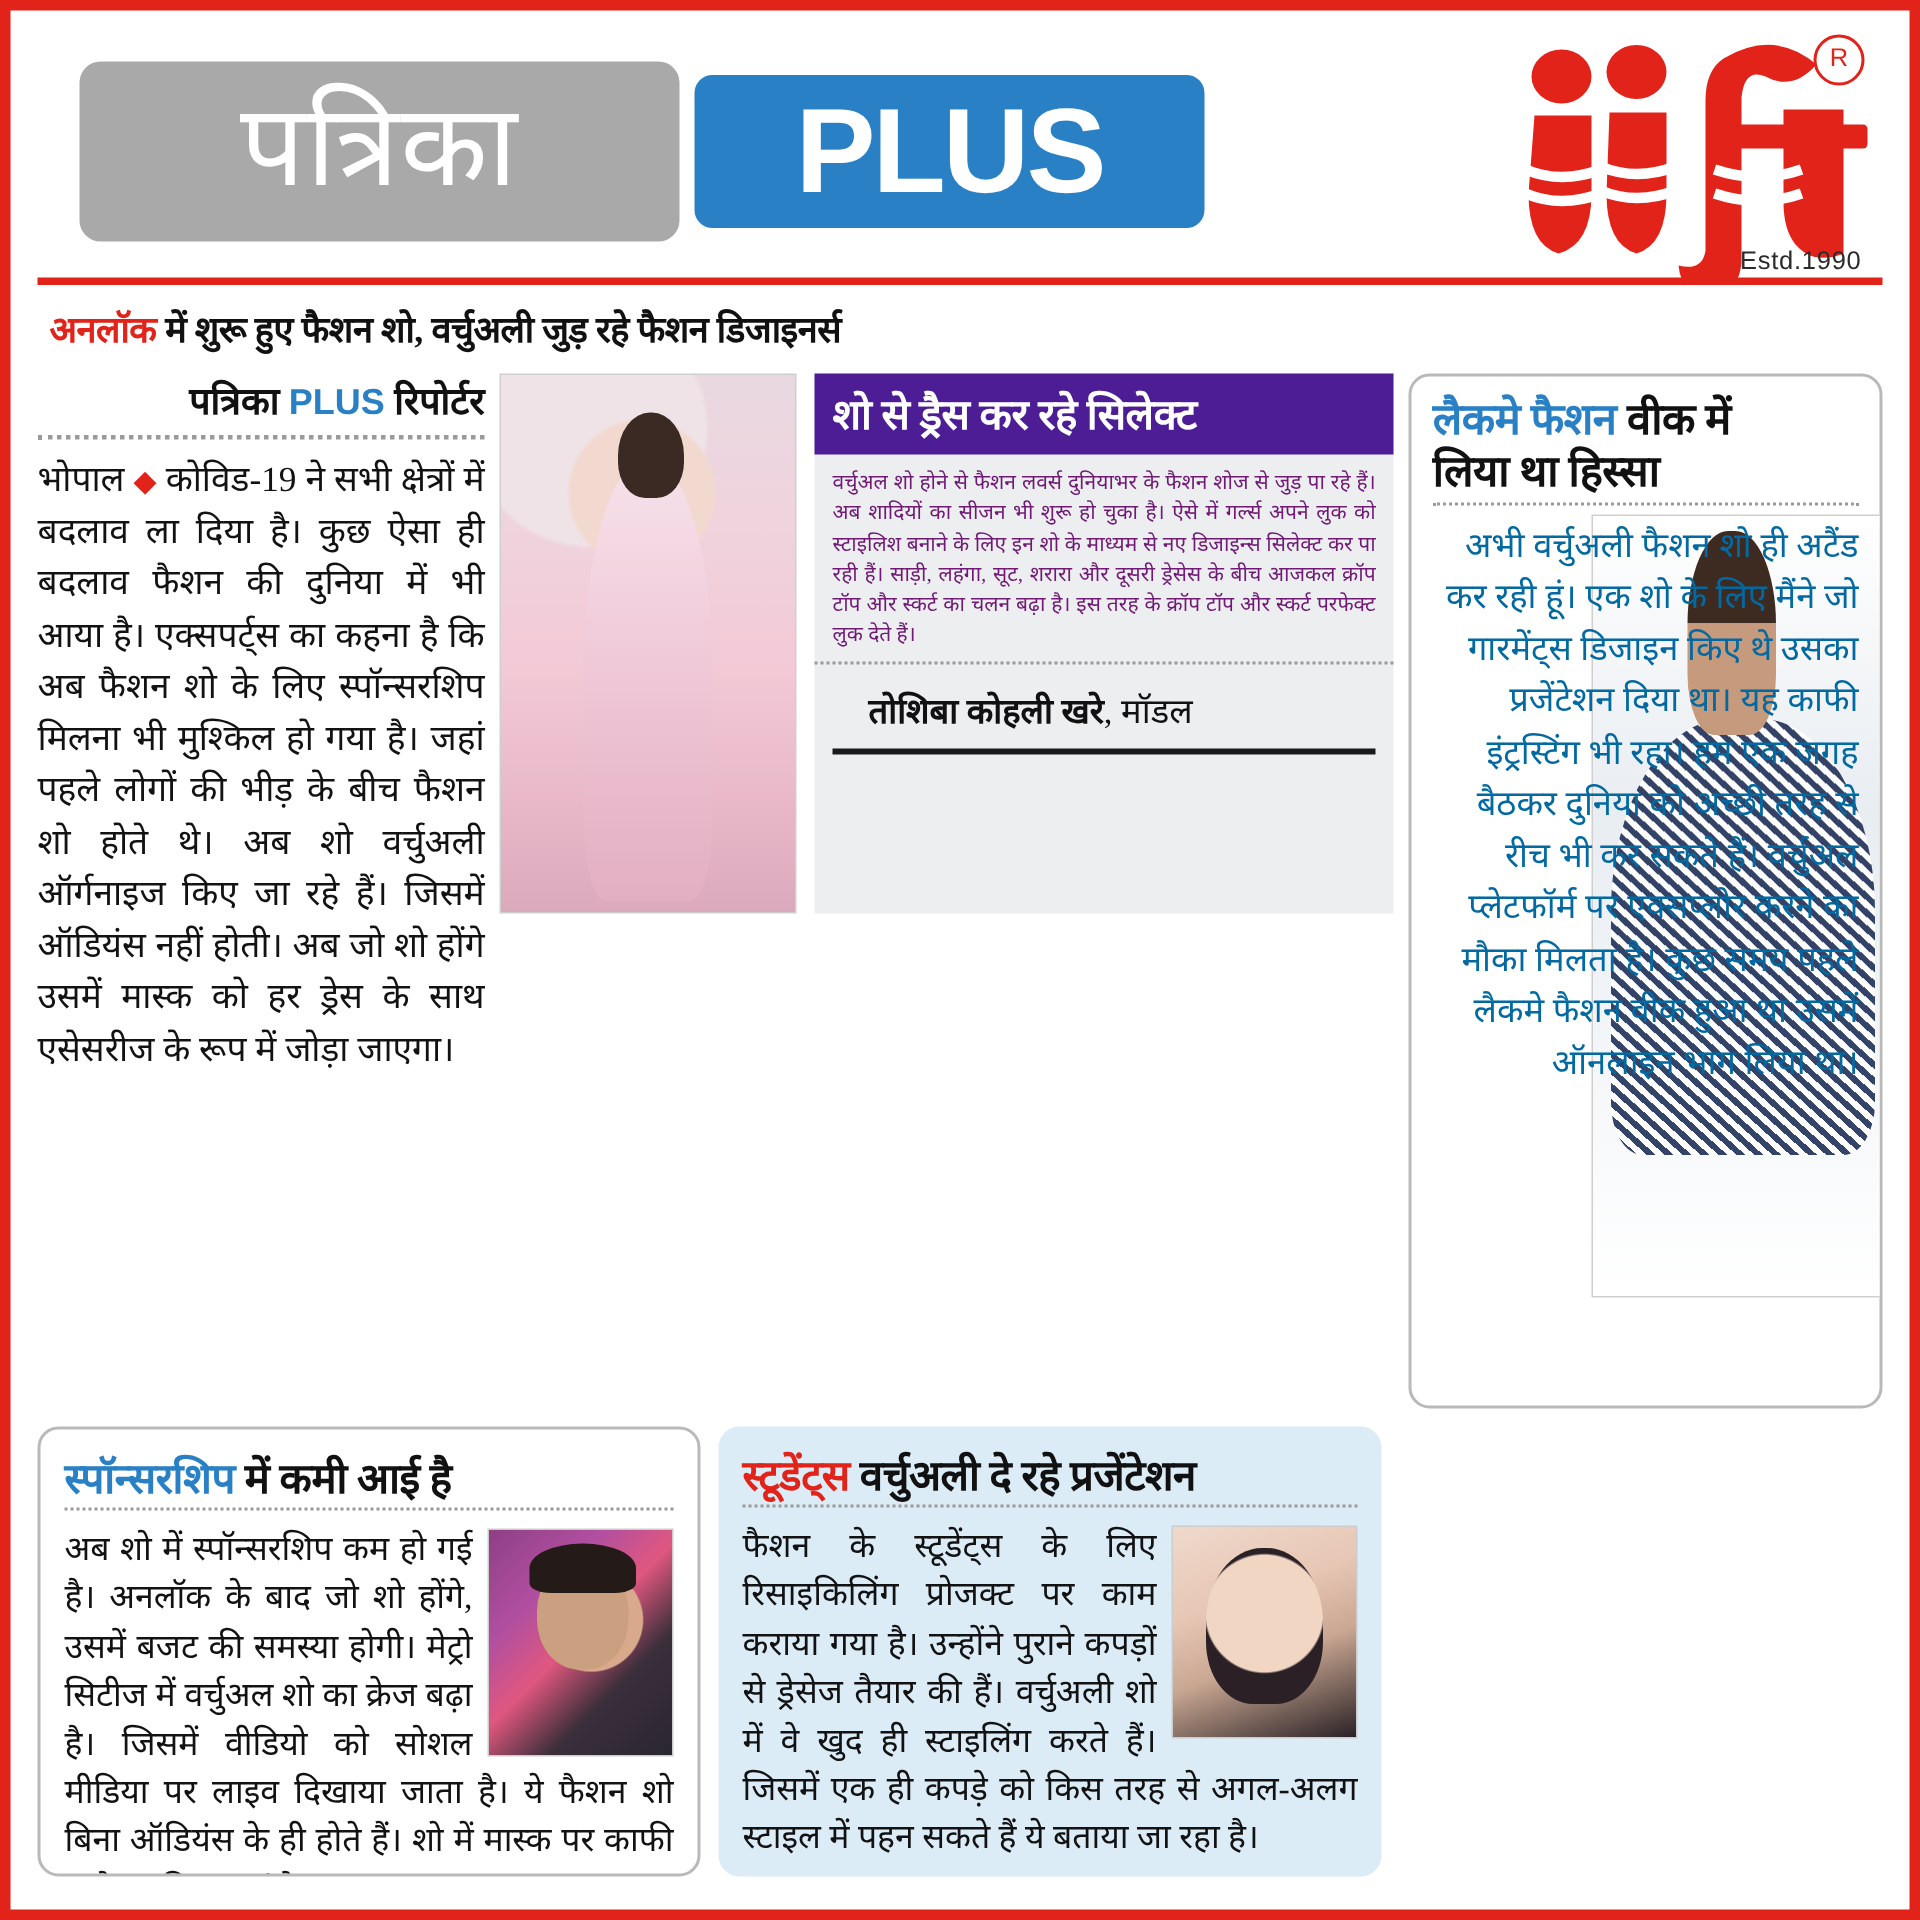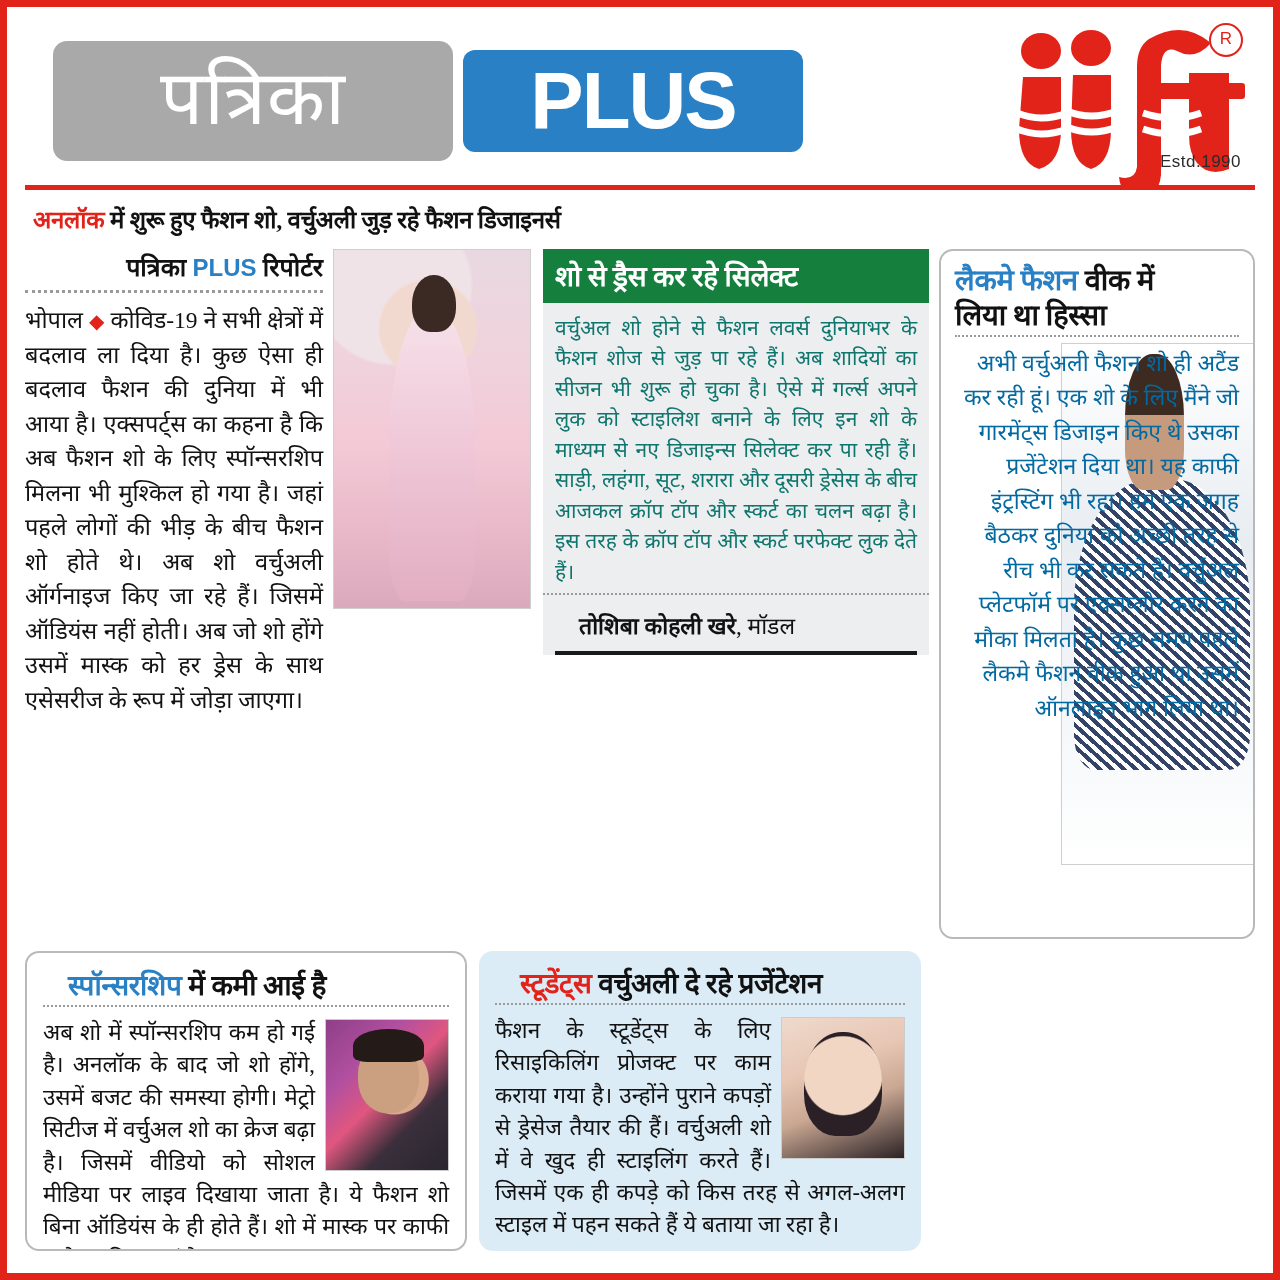--- a/index.html
+++ b/index.html
@@ -53,21 +53,21 @@
     color:#ffffff;
     font-size:80px;font-weight:bold;line-height:1;
     font-family:"Liberation Sans","DejaVu Sans",sans-serif;
     letter-spacing:-2px;
   }
   .logo-iift{
     position:absolute;right:6px;top:0;
     width:250px;height:165px;
   }
   .logo-iift .estd{
-    position:absolute;right:8px;bottom:14px;
+    position:absolute;right:8px;bottom:2px;
     font-size:17px;color:#2b2b2b;
     font-family:"Liberation Sans","DejaVu Sans",sans-serif;
     letter-spacing:.5px;
   }
   .logo-iift .reg{
     position:absolute;right:6px;top:2px;
     width:30px;height:30px;border:2px solid #e2231a;border-radius:50%;
     color:#e2231a;font-size:17px;line-height:28px;text-align:center;
     font-family:"Liberation Sans","DejaVu Sans",sans-serif;
   }
@@ -113,26 +113,26 @@
   .body-text .loc{font-weight:normal;}
   .diamond{color:#e2231a;font-size:20px;}
 
   
   .mid-top{display:flex;gap:12px;}
   .photo{
     background:#d9cfd4;border:1px solid #cfcfcf;overflow:hidden;position:relative;
   }
   .photo-model{width:196px;height:358px;}
   .redbar{
-    background:#15803d;color:#fff;font-weight:bold;font-size:28px;
+    background:#4c1d95;color:#fff;font-weight:bold;font-size:28px;
     padding:7px 10px 9px 12px;white-space:nowrap;letter-spacing:-.3px;
   }
   .mid-quote-box{flex:1;background:#eceef0;padding:0 0 0 0;}
-  .mid-quote-body{padding:10px 12px 4px 12px;font-size:21px;line-height:1.45;
-    text-align:justify;color:#0f766e;}
+  .mid-quote-body{padding:10px 12px 4px 12px;font-size:14px;line-height:1.45;
+    text-align:justify;color:#701a75;}
   .attrib{
     font-size:23px;color:#111;padding:4px 12px 8px 12px;margin-left:24px;
   }
   .attrib b{font-weight:bold;}
   .blackrule{height:4px;background:#1a1a1a;margin:2px 12px 0 12px;}
 
   
   .panel-right{
     border:2px solid #b9b9b9;border-radius:14px;padding:12px 14px 10px 14px;
     height:690px;box-sizing:border-box;position:relative;overflow:hidden;
@@ -152,21 +152,21 @@
 
   
   .bottom{display:flex;gap:12px;margin-top:12px;}
   .box{
     border-radius:14px;padding:12px 16px 10px 16px;box-sizing:border-box;
     position:relative;overflow:hidden;
   }
   .box-left{width:442px;height:300px;border:2px solid #b9b9b9;background:#fff;}
   .box-mid{width:442px;height:300px;background:#dcecf7;}
   .box-title{font-size:28px;font-weight:bold;color:#111;letter-spacing:-.3px;
-    white-space:nowrap;margin-left:25px;}
+    white-space:nowrap;}
   .box-body{font-size:22.5px;line-height:1.44;color:#121212;text-align:justify;}
   .inset-photo{
     float:right;margin:2px 0 4px 10px;border:1px solid #ccc;
   }
 
   
   .img-model{
     background:
       radial-gradient(circle at 48% 22%, #f2d9cf 0 16%, rgba(242,217,207,0) 17%),
       radial-gradient(circle at 30% 10%, #efe3e7 0 22%, rgba(0,0,0,0) 23%),

